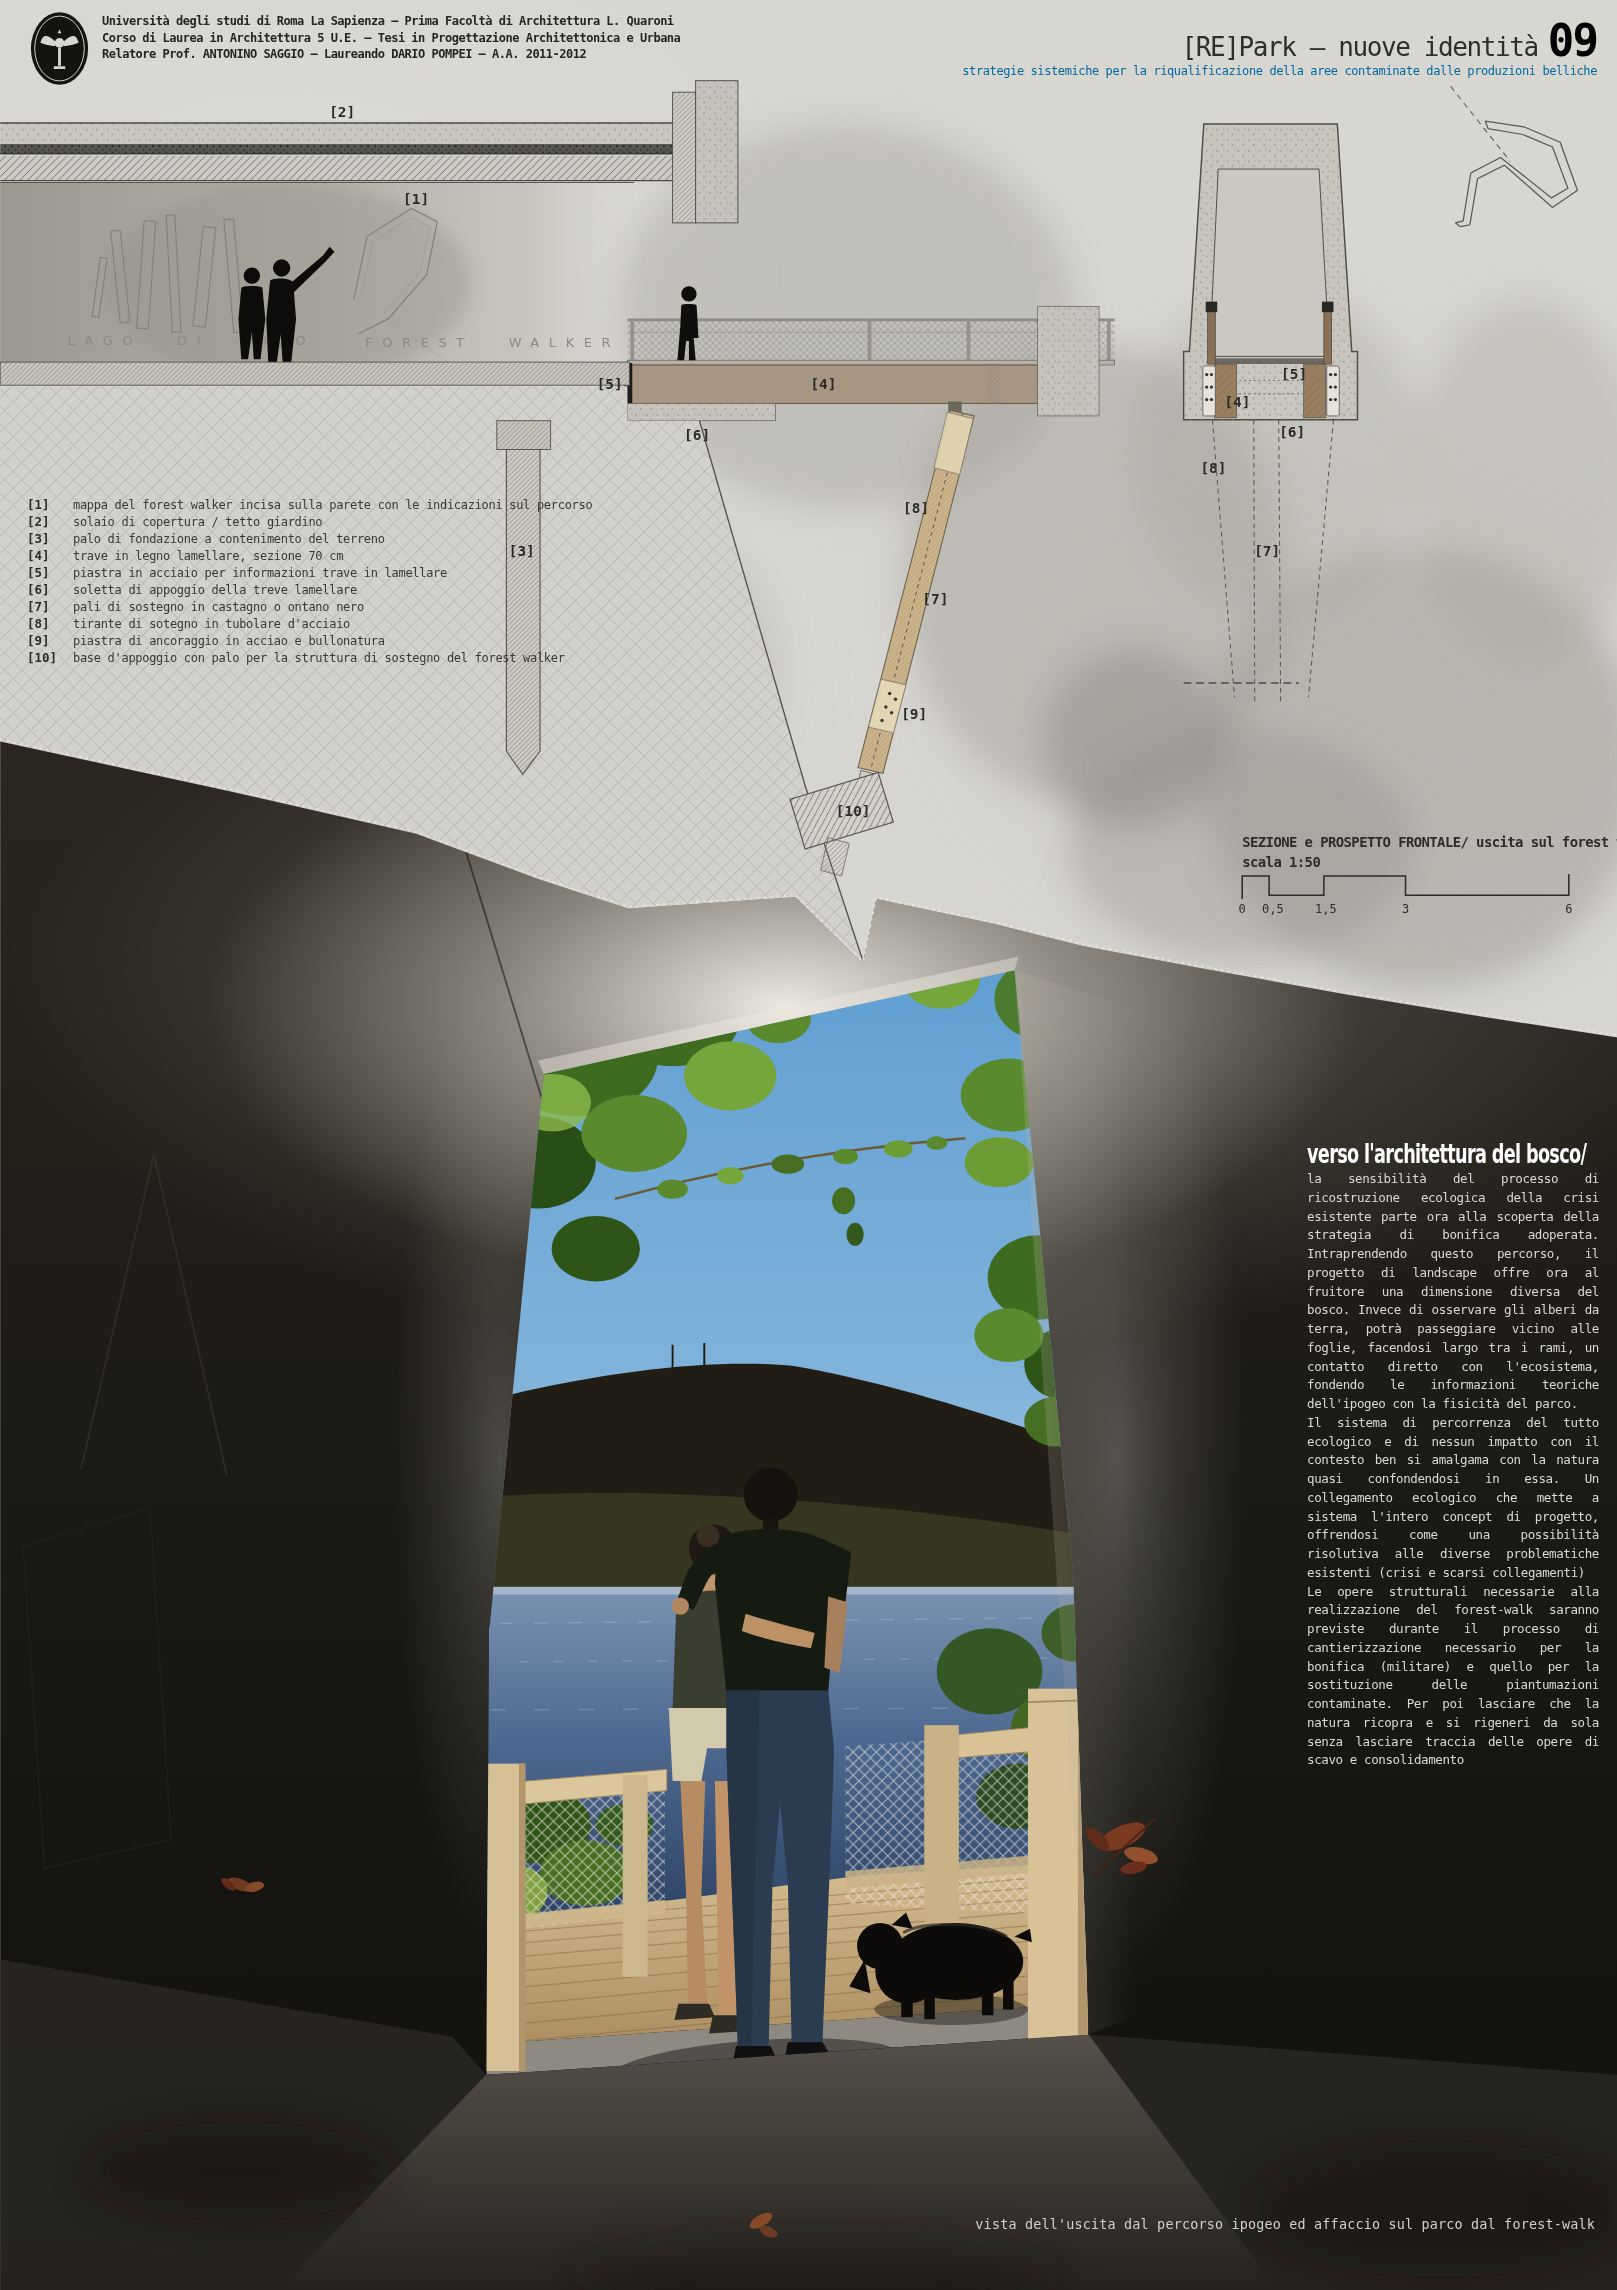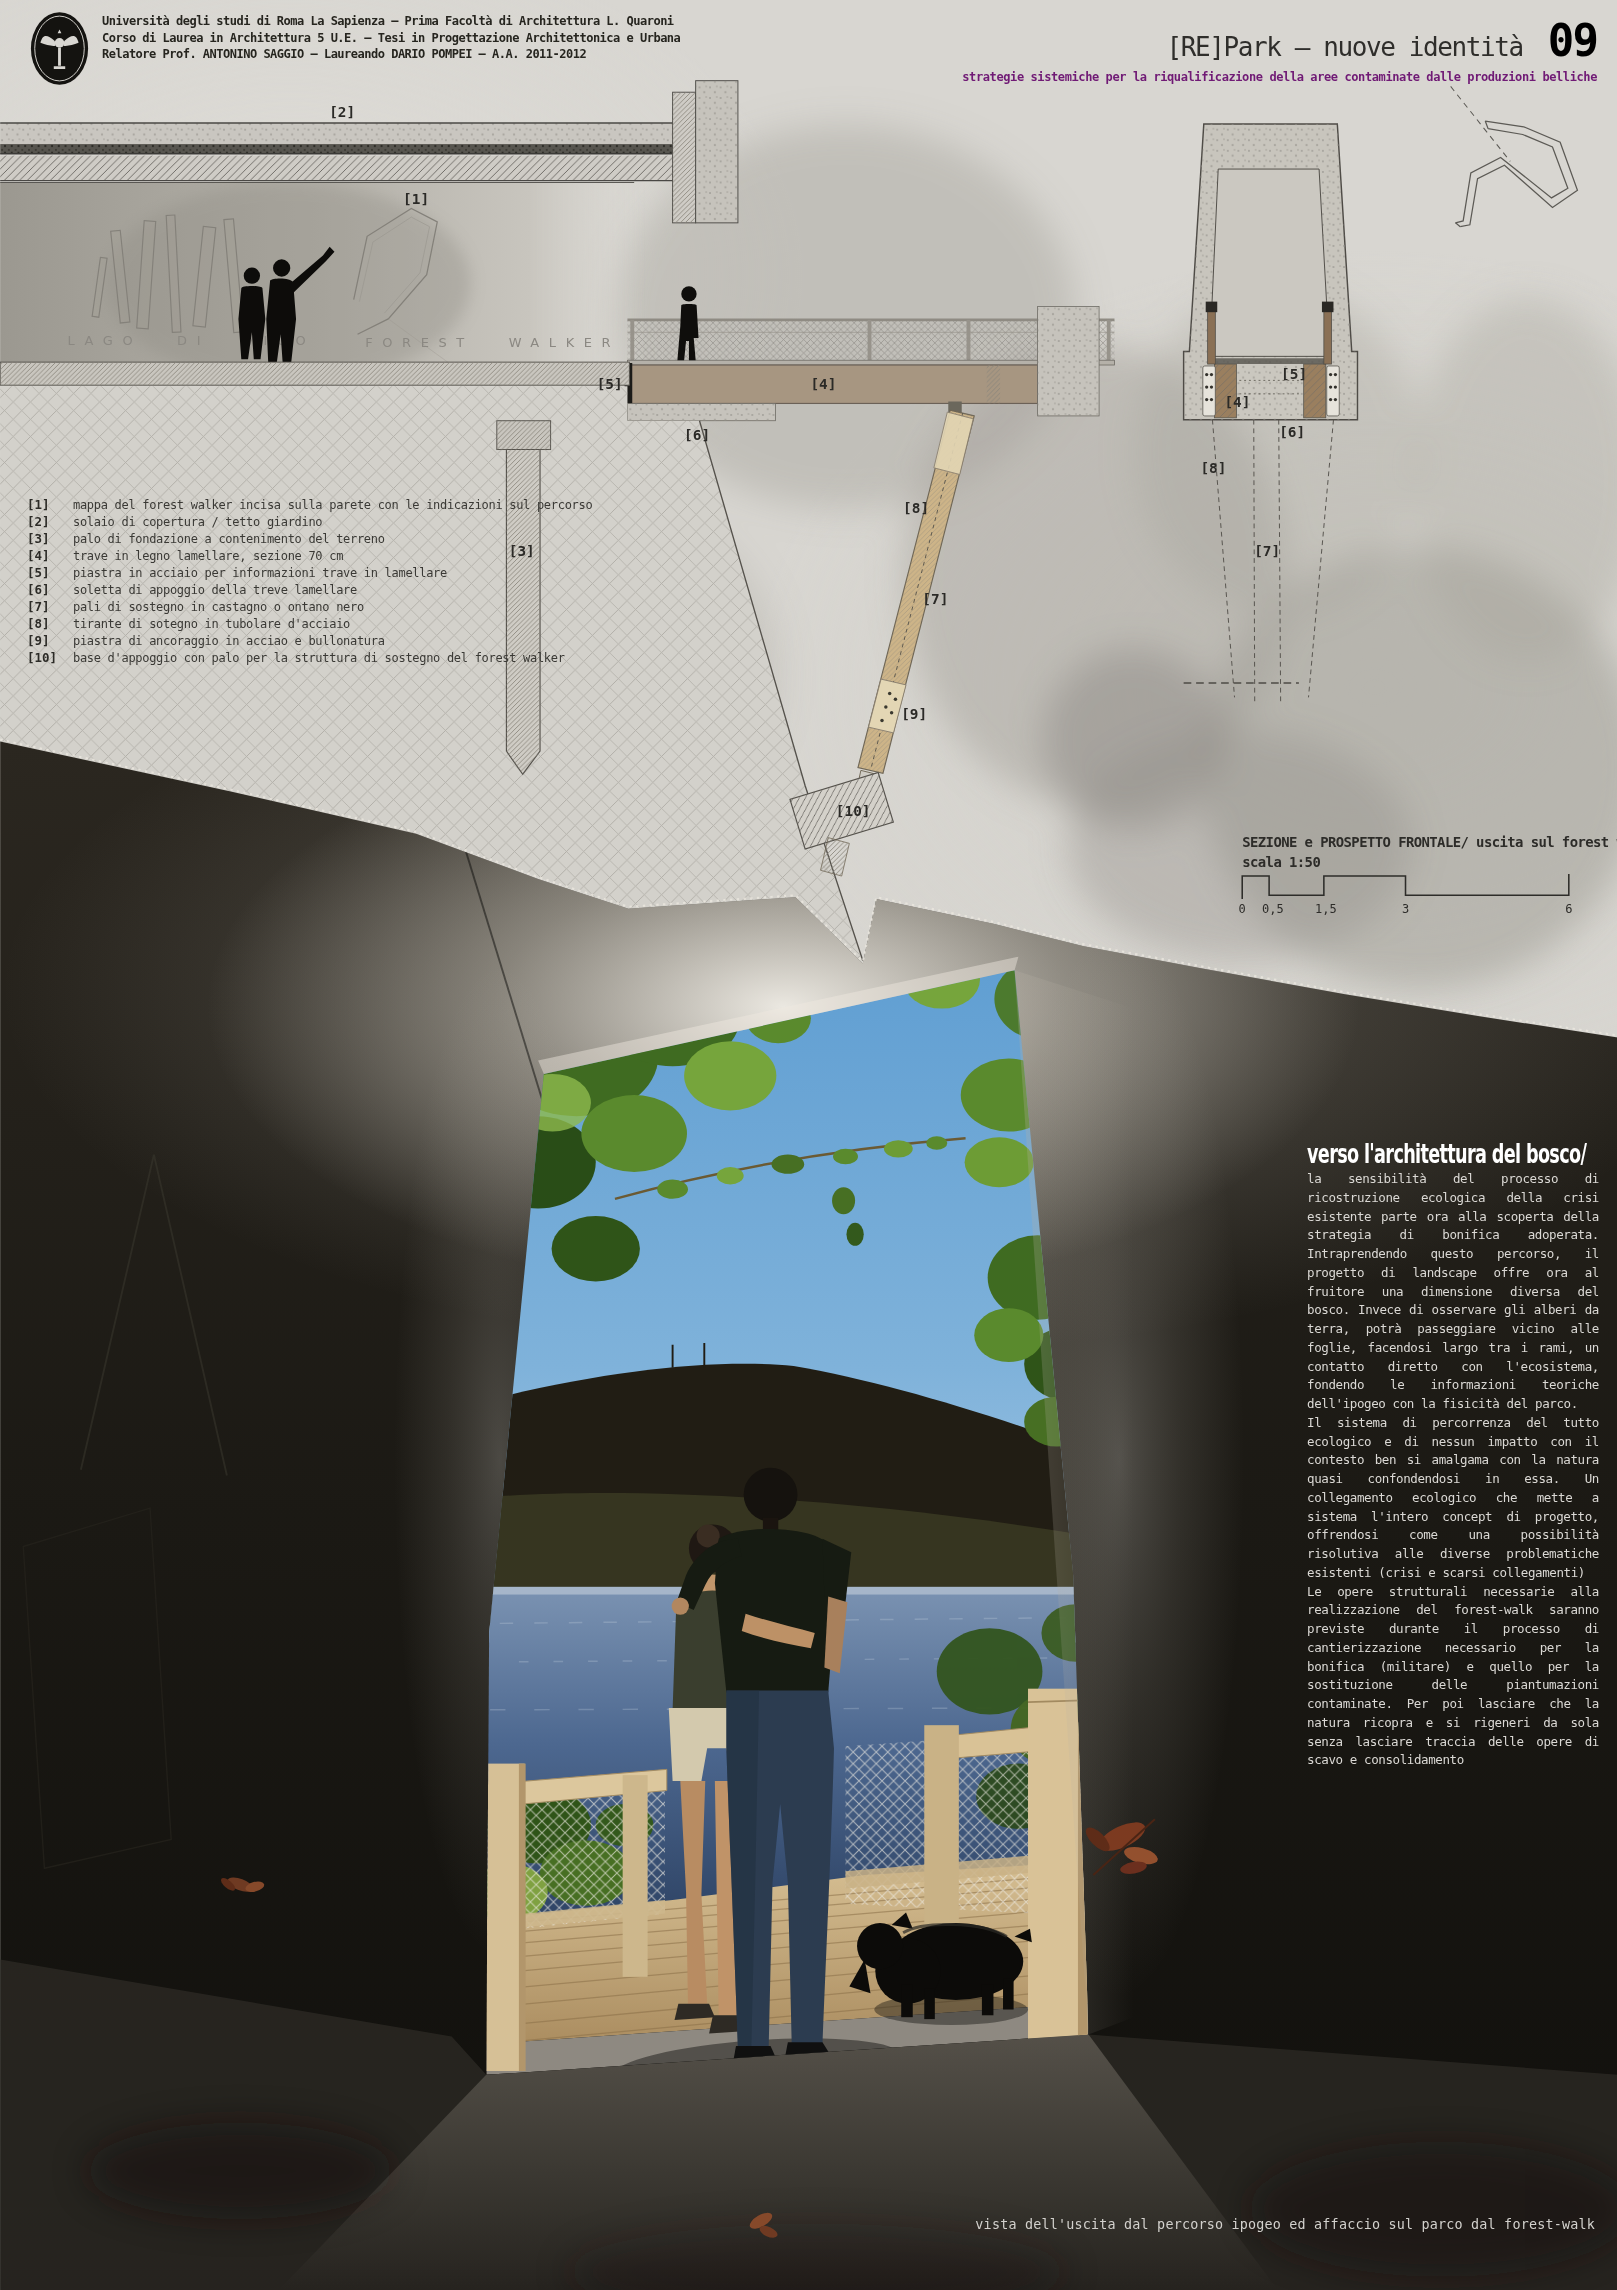--- a/index.html
+++ b/index.html
@@ -9,24 +9,24 @@
     background-image:radial-gradient(ellipse 865px 576px at 18% 12%, #dedcd7 0%, rgba(222,220,215,0) 60%),
                      radial-gradient(ellipse 961px 672px at 85% 30%, #d2d0ca 0%, rgba(210,208,202,0) 65%);
     font-family:"DejaVu Sans Mono", monospace;
   }
   .abs{position:absolute;}
   svg.board{position:absolute;left:0;top:0;width:1618px;height:2290px;}
 
   
   .hdr-text{left:102px;top:13.4px;font-size:12px;font-weight:bold;line-height:16.3px;letter-spacing:-0.5px;color:#26251f;}
   .hdr-title{right:21px;top:21px;text-align:right;color:#2f2e2b;}
-  .hdr-title .t-row{display:flex;align-items:baseline;justify-content:flex-end;gap:25px;}
+  .hdr-title .t-row{display:flex;align-items:baseline;justify-content:flex-end;gap:10px;}
   .t-main{font-size:26px;font-weight:500;letter-spacing:-1.4px;}
   .t-num{font-size:44px;font-weight:800;letter-spacing:-1.9px;line-height:0.9;color:#000000;}
-  .t-sub{margin-top:8px;font-size:12px;font-weight:bold;letter-spacing:-0.4px;color:#701a75;}
+  .t-sub{margin-top:2px;font-size:12px;font-weight:normal;letter-spacing:-0.4px;color:#0369a1;}
 
   
   .legend{left:27px;top:497px;color:#3a3935;}
   .lg-row{display:flex;align-items:baseline;height:17px;}
   .lg-num{width:46px;font-weight:bold;font-size:12.5px;color:#2c2b27;}
   .lg-txt{font-size:12px;letter-spacing:-0.3px;white-space:nowrap;}
 
   
   .essay{left:1307px;top:1139px;width:292px;color:#dbd9d5;}
   .essay-head{height:31px;overflow:visible;margin-bottom:0;}

